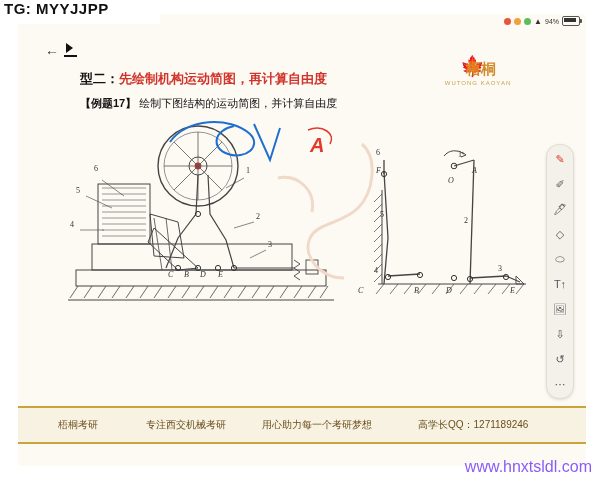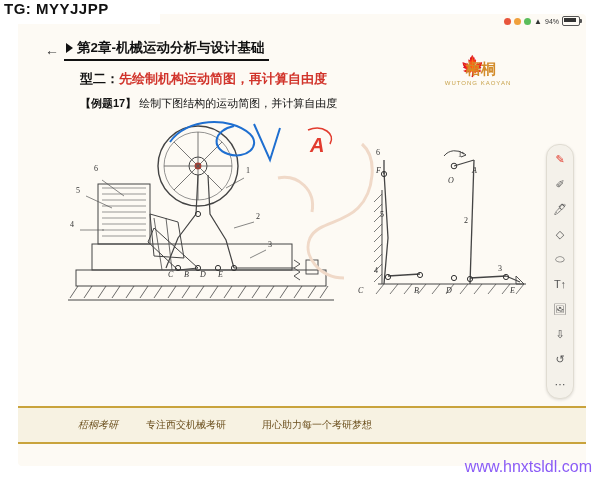--- a/index.html
+++ b/index.html
@@ -122,21 +122,21 @@
 
   
   .footer{
     position:absolute;left:18px;bottom:36px;width:568px;height:34px;
     background:#f7f2e2;
     border-top:2px solid #c9a33c;border-bottom:2px solid #c9a33c;
     display:flex;align-items:center;
     font-size:10px;color:#6b4f1d;
   }
   .footer span{position:absolute;}
-  .f1{left:60px;font-style:italic;}
+  .f1{left:40px;}
   .f2{left:128px;}
   .f3{left:244px;}
   .f4{left:400px;}
 
   
   .watermark{
     position:absolute;right:8px;bottom:4px;
     font-size:16px;color:#8b5cf6;
     font-family:"Liberation Sans", sans-serif;
   }
@@ -164,21 +164,20 @@
       <span class="batt">
           <i></i>
         </span>
     </div>
   </div>
 
   <div class="hdr">
     <div class="back-arrow">←</div>
     <div class="chapter-box">
       <span class="tri"></span>
-      <span>第2章-机械运动分析与设计基础</span>
     </div>
   </div>
 
   <div class="logo">
     <div class="logo-leaf">🍁</div>
   </div>
   <div class="logo-cn">梧桐</div>
   <div class="logo-sub">WUTONG KAOYAN</div>
 
   <div class="type-line">
@@ -370,15 +369,16 @@
     <div class="tool">⇩</div>
     <div class="tool">↺</div>
     <div class="tool">⋯</div>
   </div>
 </div>
 
 <div class="footer">
   <span class="f1">梧桐考研</span>
   <span class="f2">专注西交机械考研</span>
   <span class="f3">用心助力每一个考研梦想</span>
+  <span class="f4">高学长QQ：1271189246</span>
 </div>
 
 <div class="watermark">www.hnxtsldl.com</div>
 
 </body></html>

